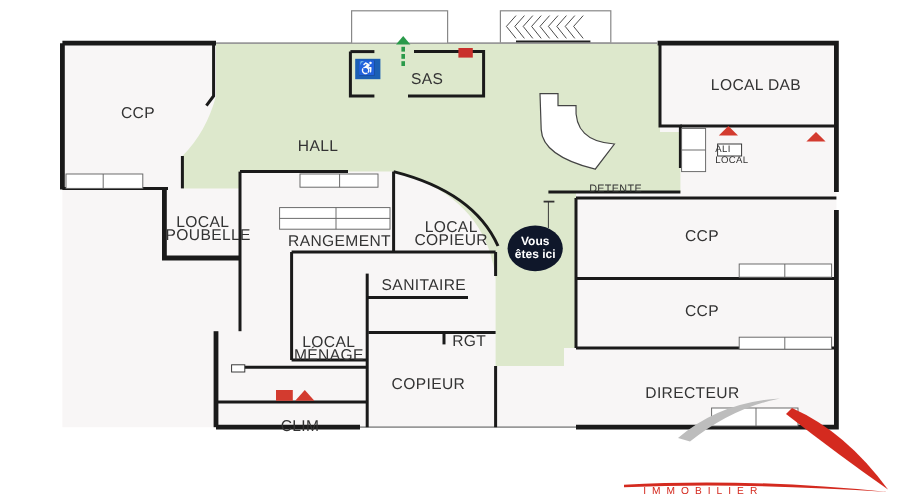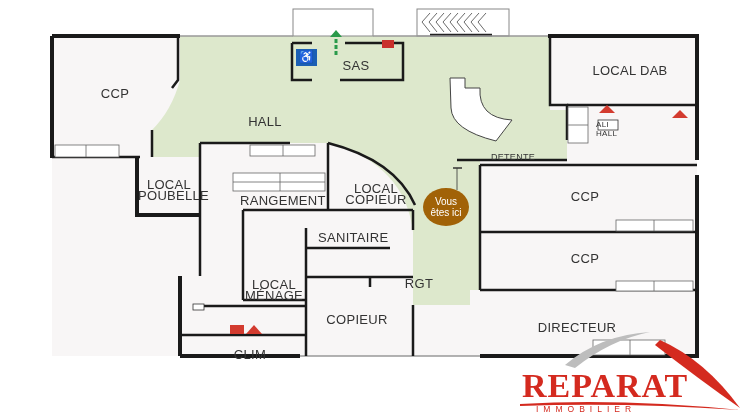--- a/index.html
+++ b/index.html
@@ -1,19 +1,19 @@
 <!DOCTYPE html>
 <html><head>
 <meta charset="utf-8">
 <style>
   html,body{margin:0;padding:0;background:#ffffff;}
   body{width:750px;height:420px;position:relative;overflow:hidden;font-family:"Liberation Sans",sans-serif;}
   #plan{position:absolute;left:0;top:0;width:750px;height:420px;}
   .room-label{position:absolute;font-family:"Liberation Sans",sans-serif;font-size:13px;color:#333;text-align:center;line-height:11px;letter-spacing:0.3px;white-space:pre-line;}
-  .here{position:absolute;left:423px;top:188px;width:46px;height:38px;border-radius:50%;background:#a16207;color:#fff;font-size:10px;line-height:11px;text-align:center;display:flex;align-items:center;justify-content:center;white-space:pre-line;}
+  .here{position:absolute;left:423px;top:188px;width:46px;height:38px;border-radius:50%;background:#0f172a;color:#fff;font-size:10px;line-height:11px;text-align:center;display:flex;align-items:center;justify-content:center;white-space:pre-line;font-weight:bold;}
   .logo{position:absolute;left:520px;top:368px;width:220px;height:50px;}
   .logo-main{position:absolute;left:2px;top:0;font-family:"Liberation Serif",serif;font-weight:bold;font-size:34px;color:#d42a1f;letter-spacing:1px;line-height:36px;}
   .logo-sub{position:absolute;left:16px;top:36px;font-family:"Liberation Sans",sans-serif;font-size:8.5px;color:#d42a1f;letter-spacing:5px;}
   .access{position:absolute;left:296px;top:49px;width:21px;height:17px;background:#1b5fb4;color:#fff;font-size:12px;text-align:center;line-height:17px;}
 </style>
 </head>
 <body>
 
 <svg id="plan" viewBox="0 0 750 420" xmlns="http://www.w3.org/2000/svg">
 
@@ -129,36 +129,35 @@
   <path d="M520 404 Q620 398 740 410 Q620 402 520 406 Z" fill="#d42a1f"></path>
 </svg>
 
 <div class="access">♿</div>
 
 <div class="room-label" style="left:95px;top:88px;width:40px;">CCP</div>
 <div class="room-label" style="left:245px;top:116px;width:40px;">HALL</div>
 <div class="room-label" style="left:341px;top:60px;width:30px;">SAS</div>
 <div class="room-label" style="left:590px;top:65px;width:80px;">LOCAL DAB</div>
 <div class="room-label" style="left:596px;top:120px;width:26px;font-size:8px;line-height:9px;text-align:left;">ALI
-HALL</div>
+LOCAL</div>
 <div class="room-label" style="left:485px;top:152px;width:56px;font-size:9px;">DETENTE</div>
 <div class="room-label" style="left:138px;top:179px;width:62px;">LOCAL
 POUBELLE</div>
 <div class="room-label" style="left:240px;top:195px;width:85px;">RANGEMENT</div>
 <div class="room-label" style="left:345px;top:183px;width:62px;">LOCAL
 COPIEUR</div>
 <div class="room-label" style="left:318px;top:232px;width:70px;">SANITAIRE</div>
 <div class="room-label" style="left:565px;top:191px;width:40px;">CCP</div>
 <div class="room-label" style="left:565px;top:253px;width:40px;">CCP</div>
 <div class="room-label" style="left:243px;top:279px;width:62px;">LOCAL
 MÉNAGE</div>
-<div class="room-label" style="left:372px;top:278px;width:38px;padding-left:28px;">RGT</div>
+<div class="room-label" style="left:372px;top:278px;width:38px;">RGT</div>
 <div class="room-label" style="left:322px;top:314px;width:70px;">COPIEUR</div>
 <div class="room-label" style="left:225px;top:349px;width:50px;">CLIM</div>
 <div class="room-label" style="left:532px;top:322px;width:90px;">DIRECTEUR</div>
 
 <div class="here">Vous
 êtes ici</div>
 
 <div class="logo">
-  <div class="logo-main">REPARAT</div>
   <div class="logo-sub">IMMOBILIER</div>
 </div>
 
 </body></html>

